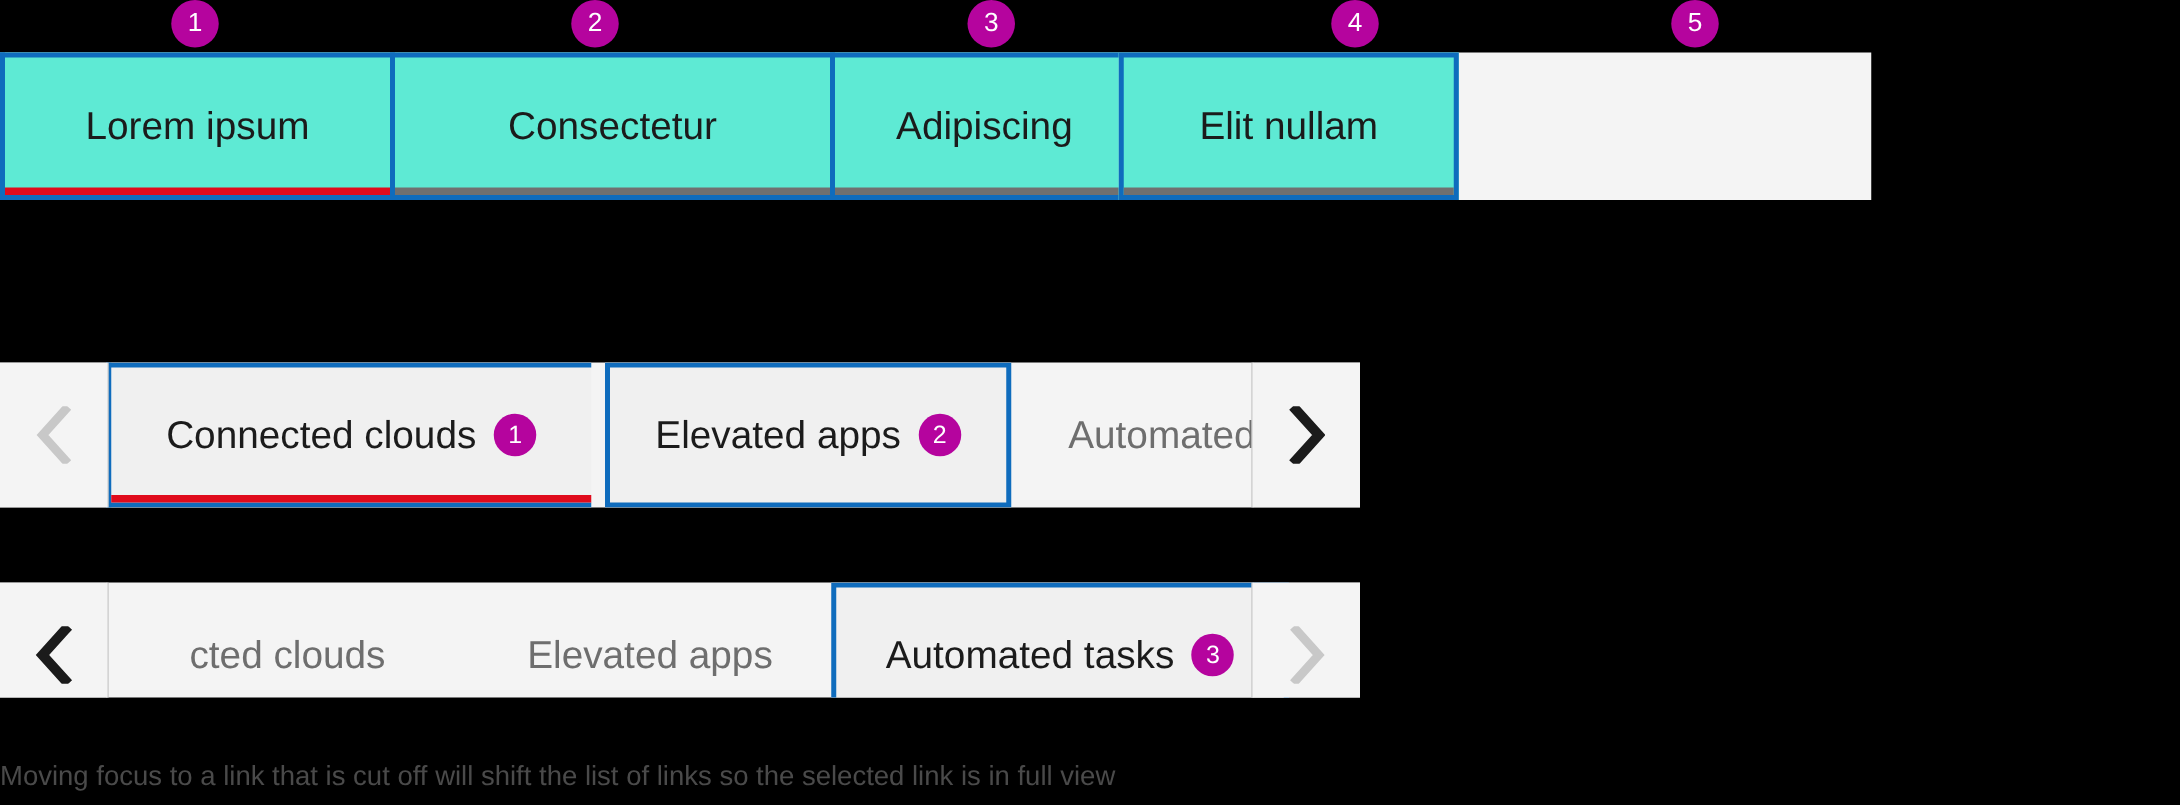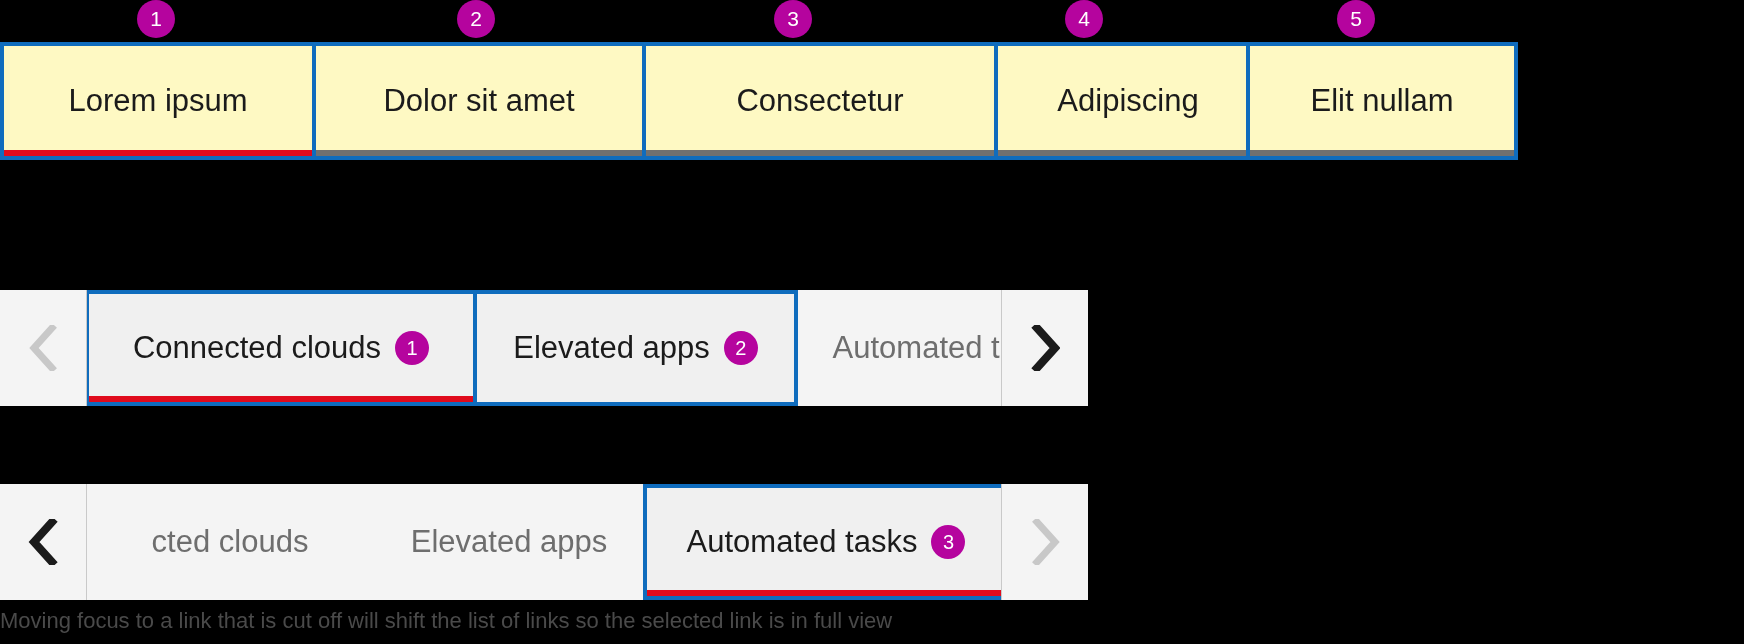--- a/index.html
+++ b/index.html
@@ -65,21 +65,21 @@
     position: absolute;
     left: 0;
     top: 0;
     height: 118px;
     display: flex;
     align-items: stretch;
   }
 
   .w1-tab {
     position: relative;
-    background: #fef9c3;
+    background: #5eead4;
     box-sizing: border-box;
     display: flex;
     align-items: center;
     justify-content: center;
     font-size: 31px;
     color: #1b1b1b;
     font-family: "Liberation Sans", sans-serif;
     border: 4px solid #0f6cbd;
     border-right-width: 0;
     cursor: pointer;
@@ -104,23 +104,23 @@
     width: 1088px;
     height: 116px;
     background: #f4f4f4;
     box-sizing: border-box;
     overflow: hidden;
   }
 
   #widget3 {
     position: absolute;
     left: 0px;
-    top: 484px;
+    top: 466px;
     width: 1088px;
-    height: 116px;
+    height: 92px;
     background: #f4f4f4;
     box-sizing: border-box;
     overflow: hidden;
   }
 
   .chev {
     position: absolute;
     top: 0;
     width: 86px;
     height: 116px;
@@ -144,20 +144,21 @@
     z-index: 15;
   }
 
   .link-strip {
     position: absolute;
     top: 0;
     height: 116px;
     display: flex;
     align-items: stretch;
     white-space: nowrap;
+    gap: 11px;
   }
 
   .link-item {
     position: relative;
     display: flex;
     align-items: center;
     justify-content: center;
     font-size: 31px;
     color: #6e6e6e;
     font-family: "Liberation Sans", sans-serif;
@@ -198,31 +199,27 @@
 <div id="stage">
 
   <div id="widget1">
     <div id="w1-tabs">
 
       <div class="w1-tab sel" style="width:312px;">
         <span>Lorem ipsum</span>
         <div class="w1-underline"></div>
       </div>
 
-      <div class="w1-tab unsel" style="width:330px;">
-        <span>Dolor sit amet</span>
-        <div class="w1-underline"></div>
-      </div>
 
       <div class="w1-tab unsel" style="width:352px;">
         <span>Consectetur</span>
         <div class="w1-underline"></div>
       </div>
 
-      <div class="w1-tab unsel" style="width:252px;padding-left:12px;">
+      <div class="w1-tab unsel" style="width:231px;padding-left:12px;">
         <span>Adipiscing</span>
         <div class="w1-underline"></div>
       </div>
 
       <div class="w1-tab unsel" style="width:272px;">
         <span>Elit nullam</span>
         <div class="w1-underline"></div>
       </div>
 
     </div>

